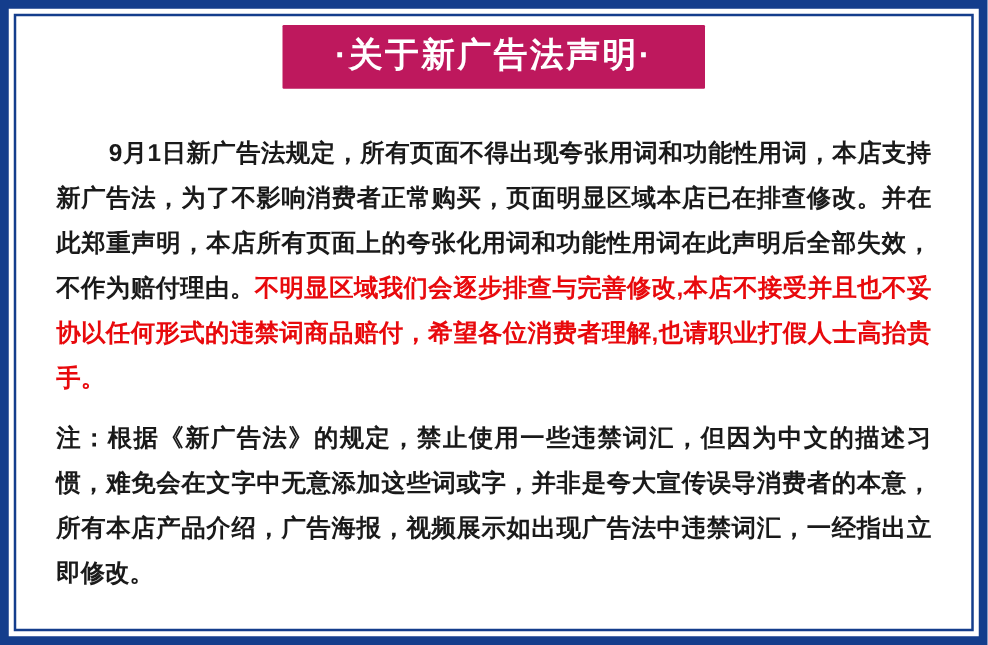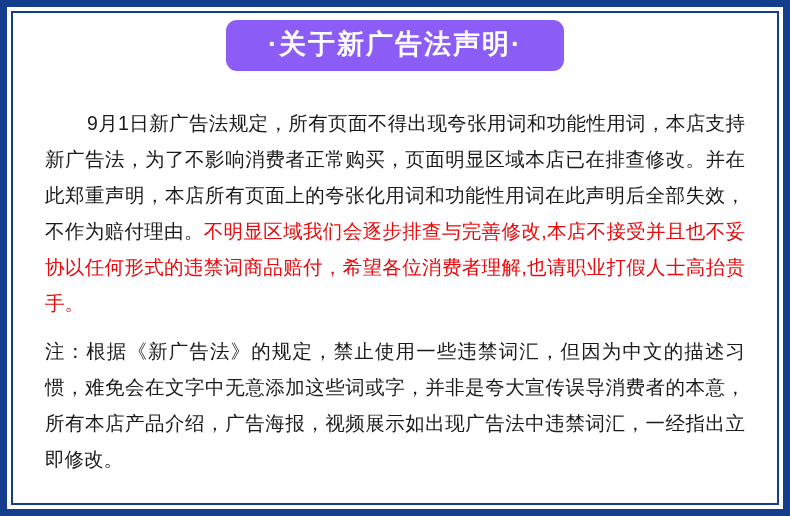--- a/index.html
+++ b/index.html
@@ -39,44 +39,45 @@
   }
   .title-wrap {
     position: absolute;
     left: 0;
     right: 0;
     top: 13px;
     display: flex;
     justify-content: center;
   }
   .title-banner {
-    background: #8b5cf6;
+    background: #be185d;
     color: #ffffff;
     font-size: 27px;
     font-weight: bold;
     letter-spacing: 2px;
     padding: 11px 42px 13px 42px;
     line-height: 1;
     white-space: nowrap;
-    border-radius: 11px;
+    border-radius: 1px;
   }
   .body-text {
     position: absolute;
     left: 38px;
     right: 38px;
     top: 98px;
     font-size: 19.5px;
     line-height: 36px;
     color: #1a1a1a;
     text-align: justify;
     text-justify: inter-ideograph;
   }
   .para {
     margin: 0;
     text-indent: 0;
+    font-weight: bold;
   }
   .para.first {
     text-indent: 42px;
   }
   .red {
     color: #e8090c;
   }
   .note {
     margin-top: 12px;
   }

